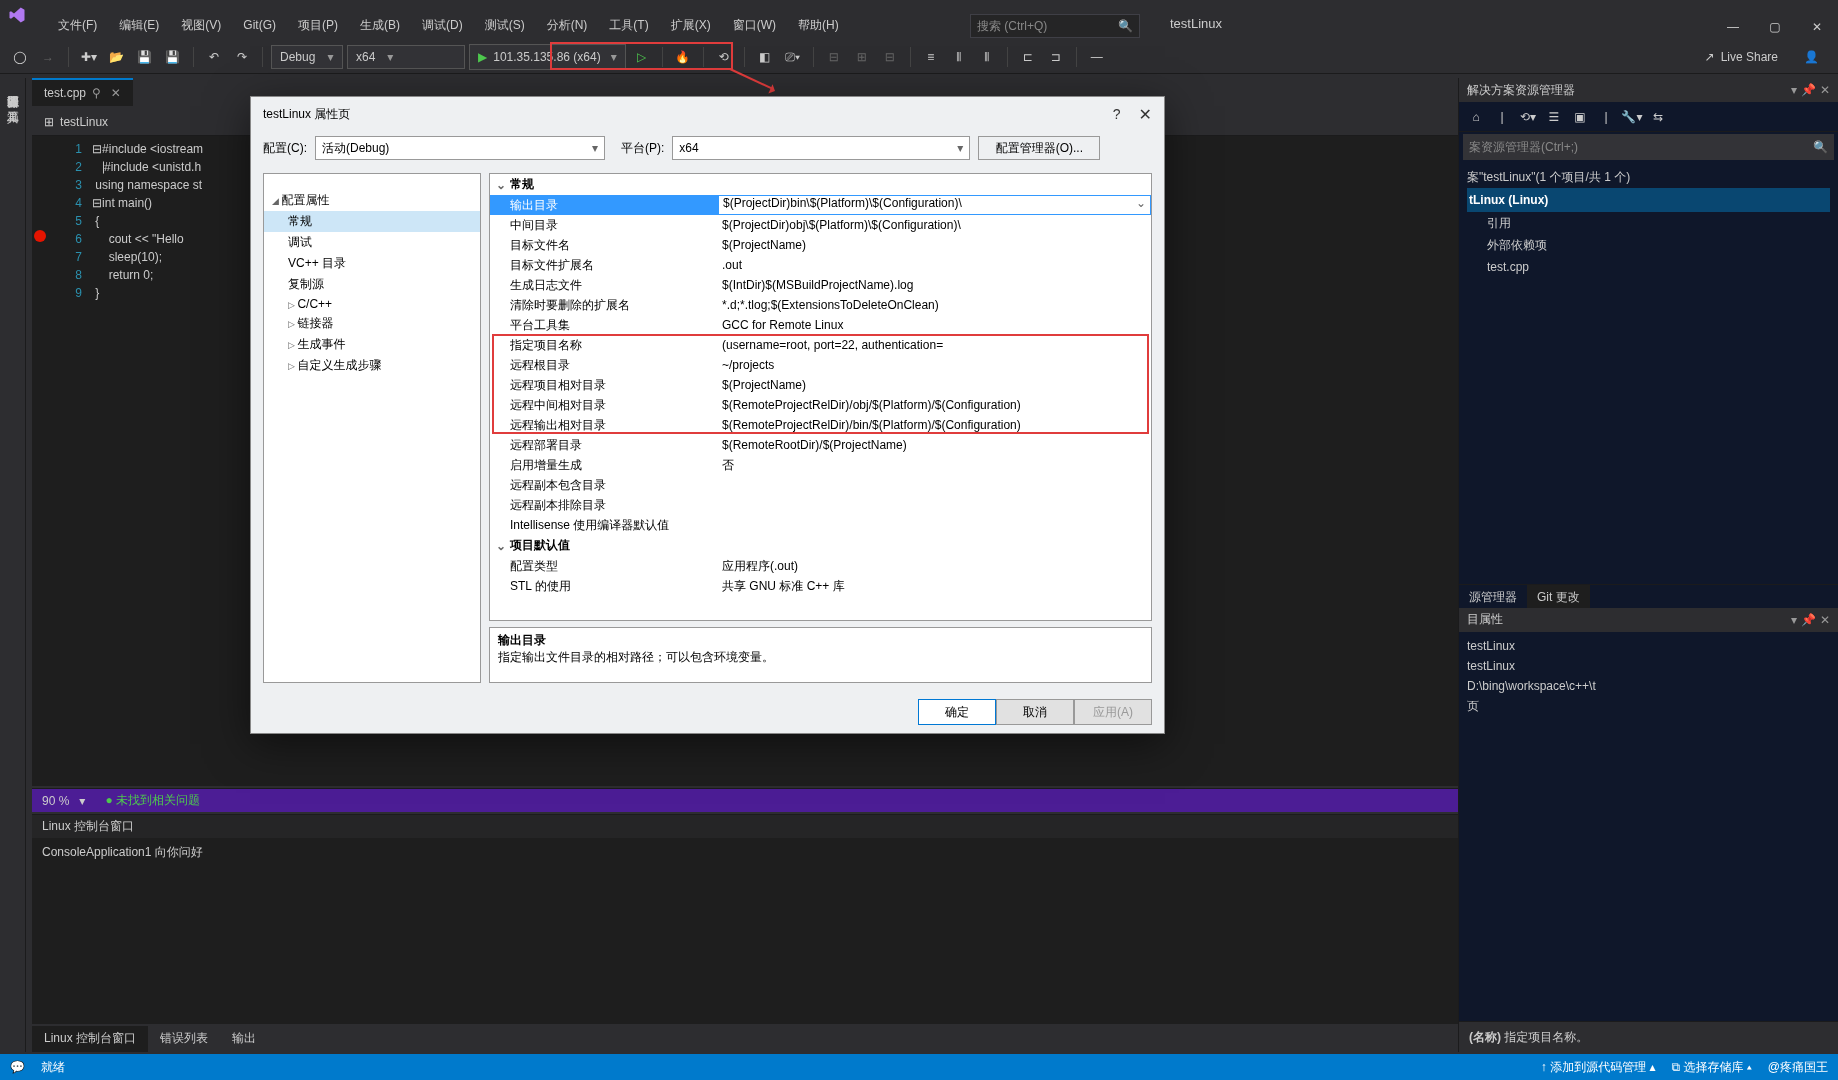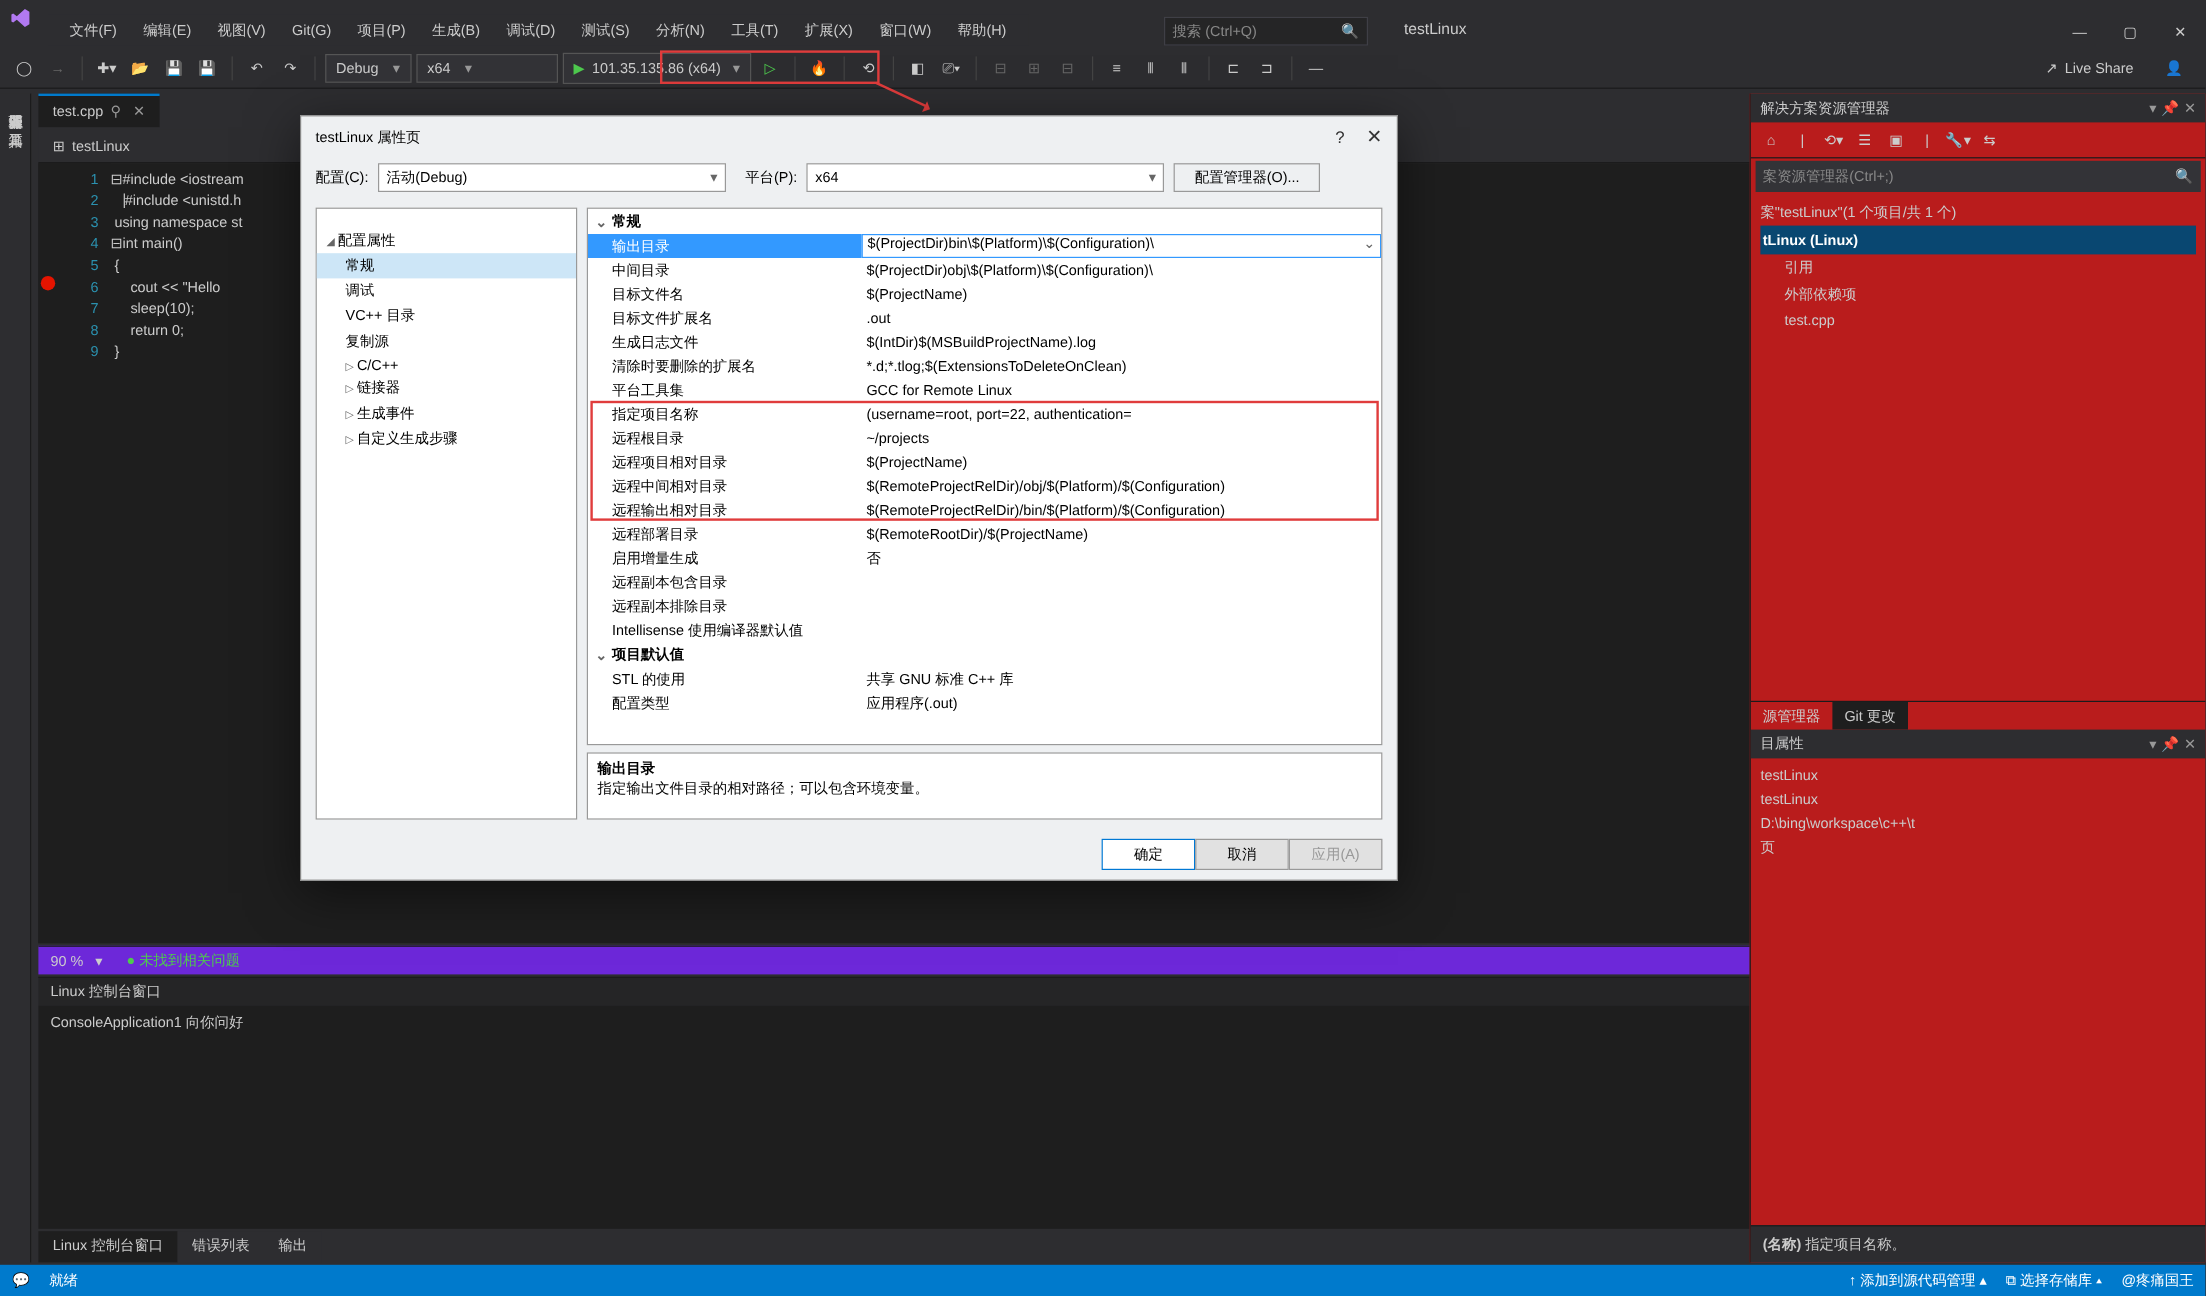--- a/index.html
+++ b/index.html
@@ -33,32 +33,32 @@
 .tab.active{border-top-color:#007acc}
 .tab .pin{color:#999}
 .tab .close{color:#999;margin-left:4px}
 .proj-header{position:absolute;top:108px;left:32px;right:340px;height:28px;background:#2d2d30;border-bottom:1px solid #1b1b1c;display:flex;align-items:center;padding-left:12px;gap:6px}
 .editor{position:absolute;top:136px;left:32px;right:340px;bottom:294px;background:#1e1e1e;display:flex}
 .gutter{width:60px;background:#1e1e1e;text-align:right;padding-right:10px;color:#2b91af;line-height:18px;padding-top:4px}
 .gutter div{height:18px}
 .code{flex:1;padding-top:4px;font-family:Consolas,monospace;line-height:18px}
 .code div{height:18px;white-space:pre}
 .breakpoint{position:absolute;left:34px;top:calc(136px + 4px + 90px);width:12px;height:12px;background:#e51400;border-radius:50%}
-.zoom{position:absolute;left:32px;bottom:268px;height:24px;background:#6d28d9;right:340px;display:flex;align-items:center;padding:0 10px;gap:10px;border-top:1px solid #1b1b1c}
+.zoom{position:absolute;left:32px;bottom:268px;height:24px;background:#4c1d95;right:340px;display:flex;align-items:center;padding:0 10px;gap:10px;border-top:1px solid #1b1b1c}
 .zoom .pct{color:#ccc}
 .zoom .noissue{color:#4ec94e;margin-left:10px}
 .zoom .noissue:before{content:'● '}
 .consolehdr{position:absolute;left:32px;bottom:242px;height:24px;right:340px;background:#252526;display:flex;align-items:center;padding:0 10px;color:#ccc;border-top:1px solid #1b1b1c}
 .console{position:absolute;left:32px;bottom:56px;height:186px;right:340px;background:#1e1e1e;padding:6px 10px;color:#ccc}
 .btmtabs{position:absolute;left:32px;bottom:28px;height:26px;display:flex}
 .btmtabs span{padding:4px 12px;color:#ccc;background:#2d2d30}
 .btmtabs span.active{background:#1e1e1e}
 .statusbar{position:absolute;left:0;right:0;bottom:0;height:26px;background:#007acc;display:flex;align-items:center;padding:0 10px;color:#fff;gap:16px}
 .statusbar .right{margin-left:auto;display:flex;gap:16px;align-items:center}
-.rightpanel{position:absolute;right:0;top:78px;width:380px;bottom:28px;background:#b91c1c;border-left:1px solid #1b1b1c;display:flex;flex-direction:column}
+.rightpanel{position:absolute;right:0;top:78px;width:380px;bottom:28px;background:#0f172a;border-left:1px solid #1b1b1c;display:flex;flex-direction:column}
 .rp-hdr{height:24px;background:#2d2d30;display:flex;align-items:center;padding:0 8px;color:#ccc}
 .rp-hdr .tools{margin-left:auto;display:flex;gap:4px;color:#999}
 .rp-toolbar{height:30px;display:flex;align-items:center;padding:0 6px;gap:4px;border-bottom:1px solid #1b1b1c}
 .rp-toolbar span{color:#ccc;width:22px;text-align:center}
 .rp-search{height:26px;margin:2px 4px;background:#333337;color:#888;display:flex;align-items:center;padding:0 6px}
 .rp-tree{flex:0 0 auto;padding:4px 8px;line-height:22px}
 .rp-tree .sln{color:#ccc}
 .rp-tree .prj{color:#fff;font-weight:600;background:#094771;padding:1px 2px}
 .rp-tree .itm{padding-left:20px;color:#ccc}
 .rp-tabs{display:flex;height:24px}
@@ -414,26 +414,26 @@
           <div class="grid-row">
             <div class="k">远程副本排除目录</div>
             <div class="v"></div>
           </div>
           <div class="grid-row">
             <div class="k">Intellisense 使用编译器默认值</div>
             <div class="v"></div>
           </div>
           <div class="grid-cat">项目默认值</div>
           <div class="grid-row">
+            <div class="k">配置类型</div>
+            <div class="v">应用程序(.out)</div>
+          </div>
+          <div class="grid-row">
             <div class="k">STL 的使用</div>
             <div class="v">共享 GNU 标准 C++ 库</div>
-          </div>
-          <div class="grid-row">
-            <div class="k">配置类型</div>
-            <div class="v">应用程序(.out)</div>
           </div>
           <div class="redbox2"></div>
         </div>
       <div class="dlg-desc">
         <b>输出目录</b>
         <span>指定输出文件目录的相对路径；可以包含环境变量。</span>
       </div>
     </div>
   </div>
   <div class="dlg-btns">

